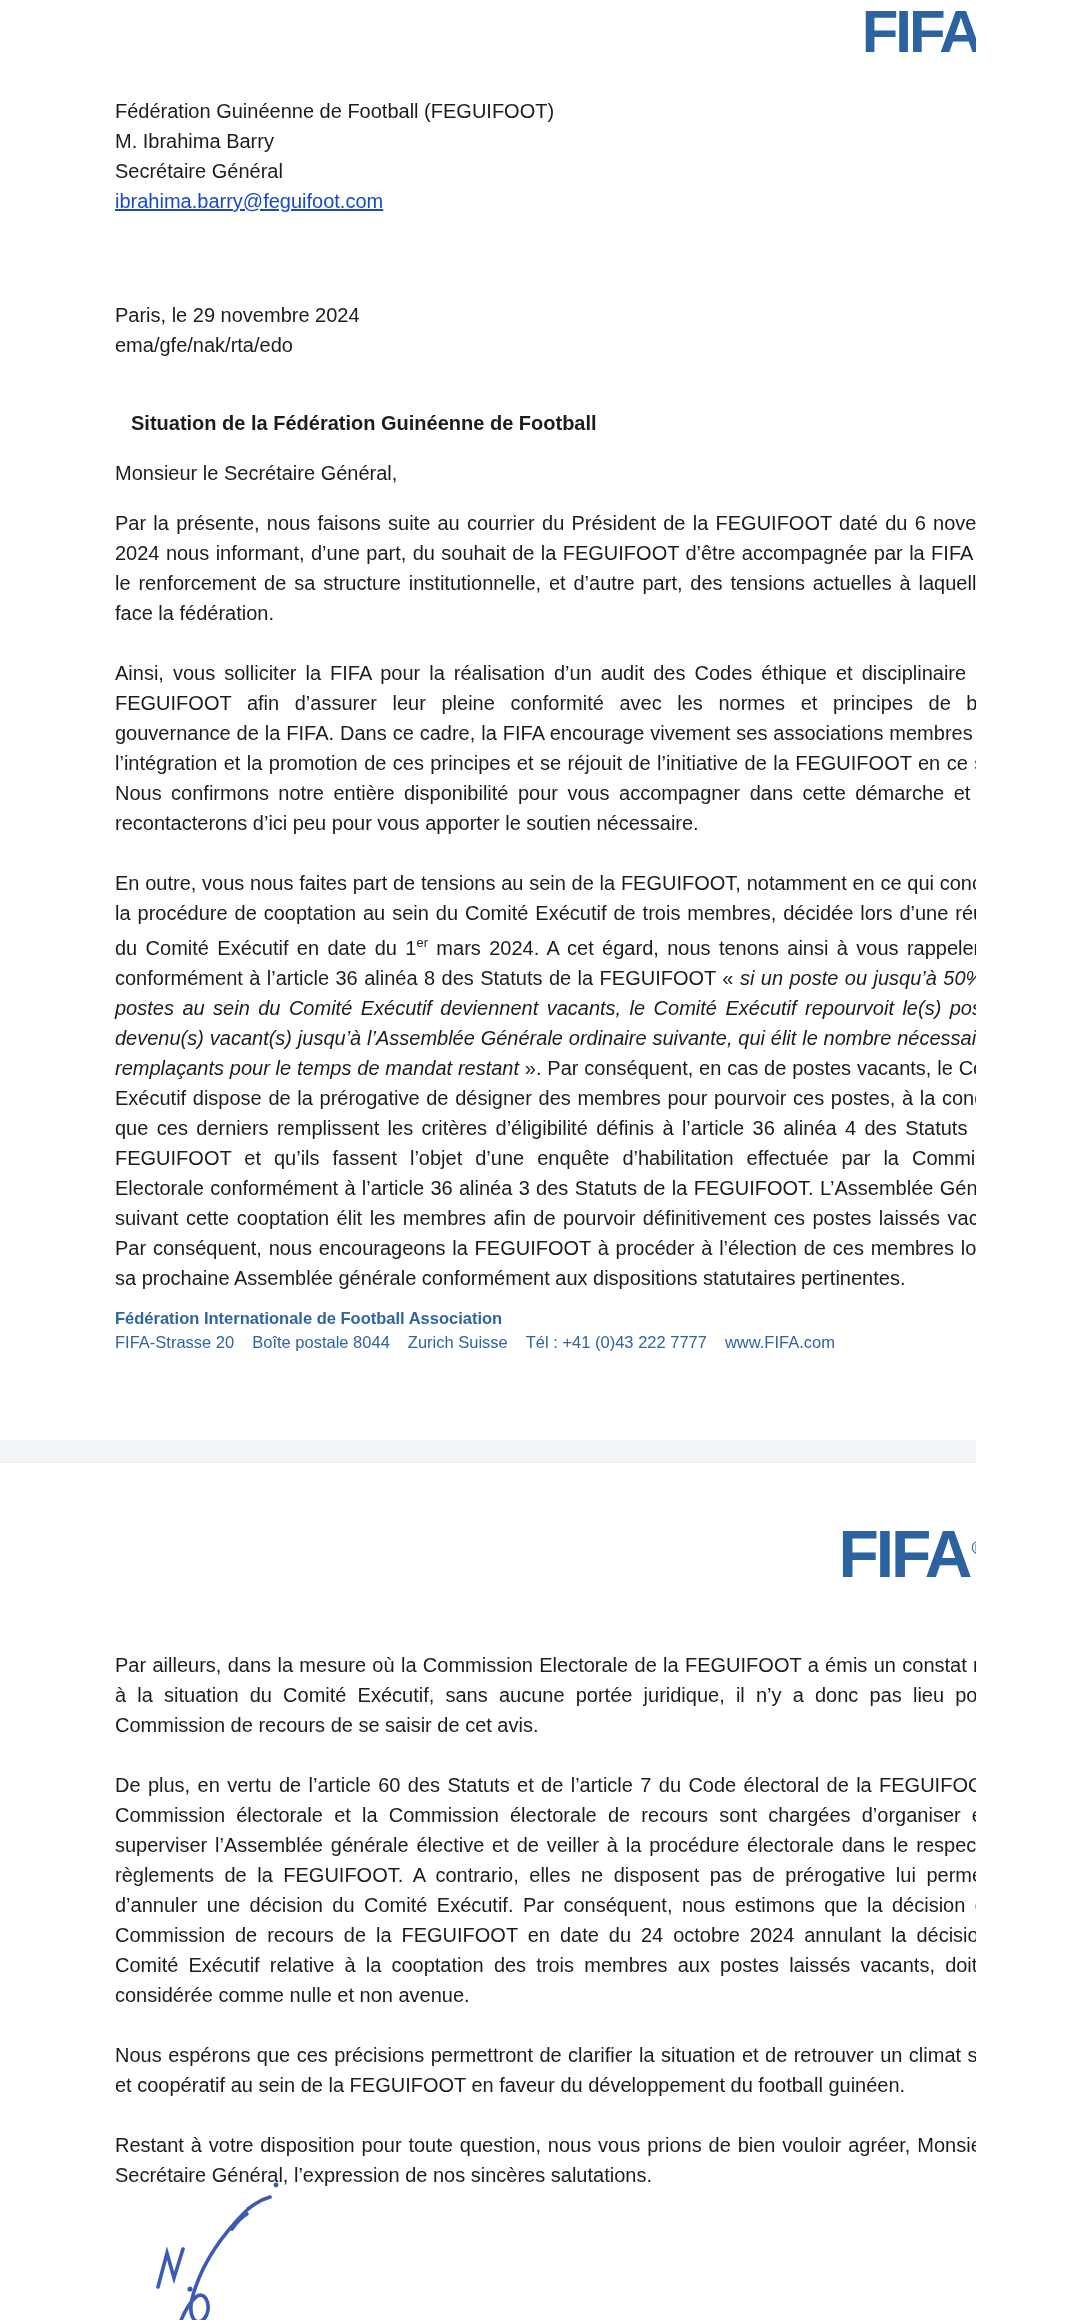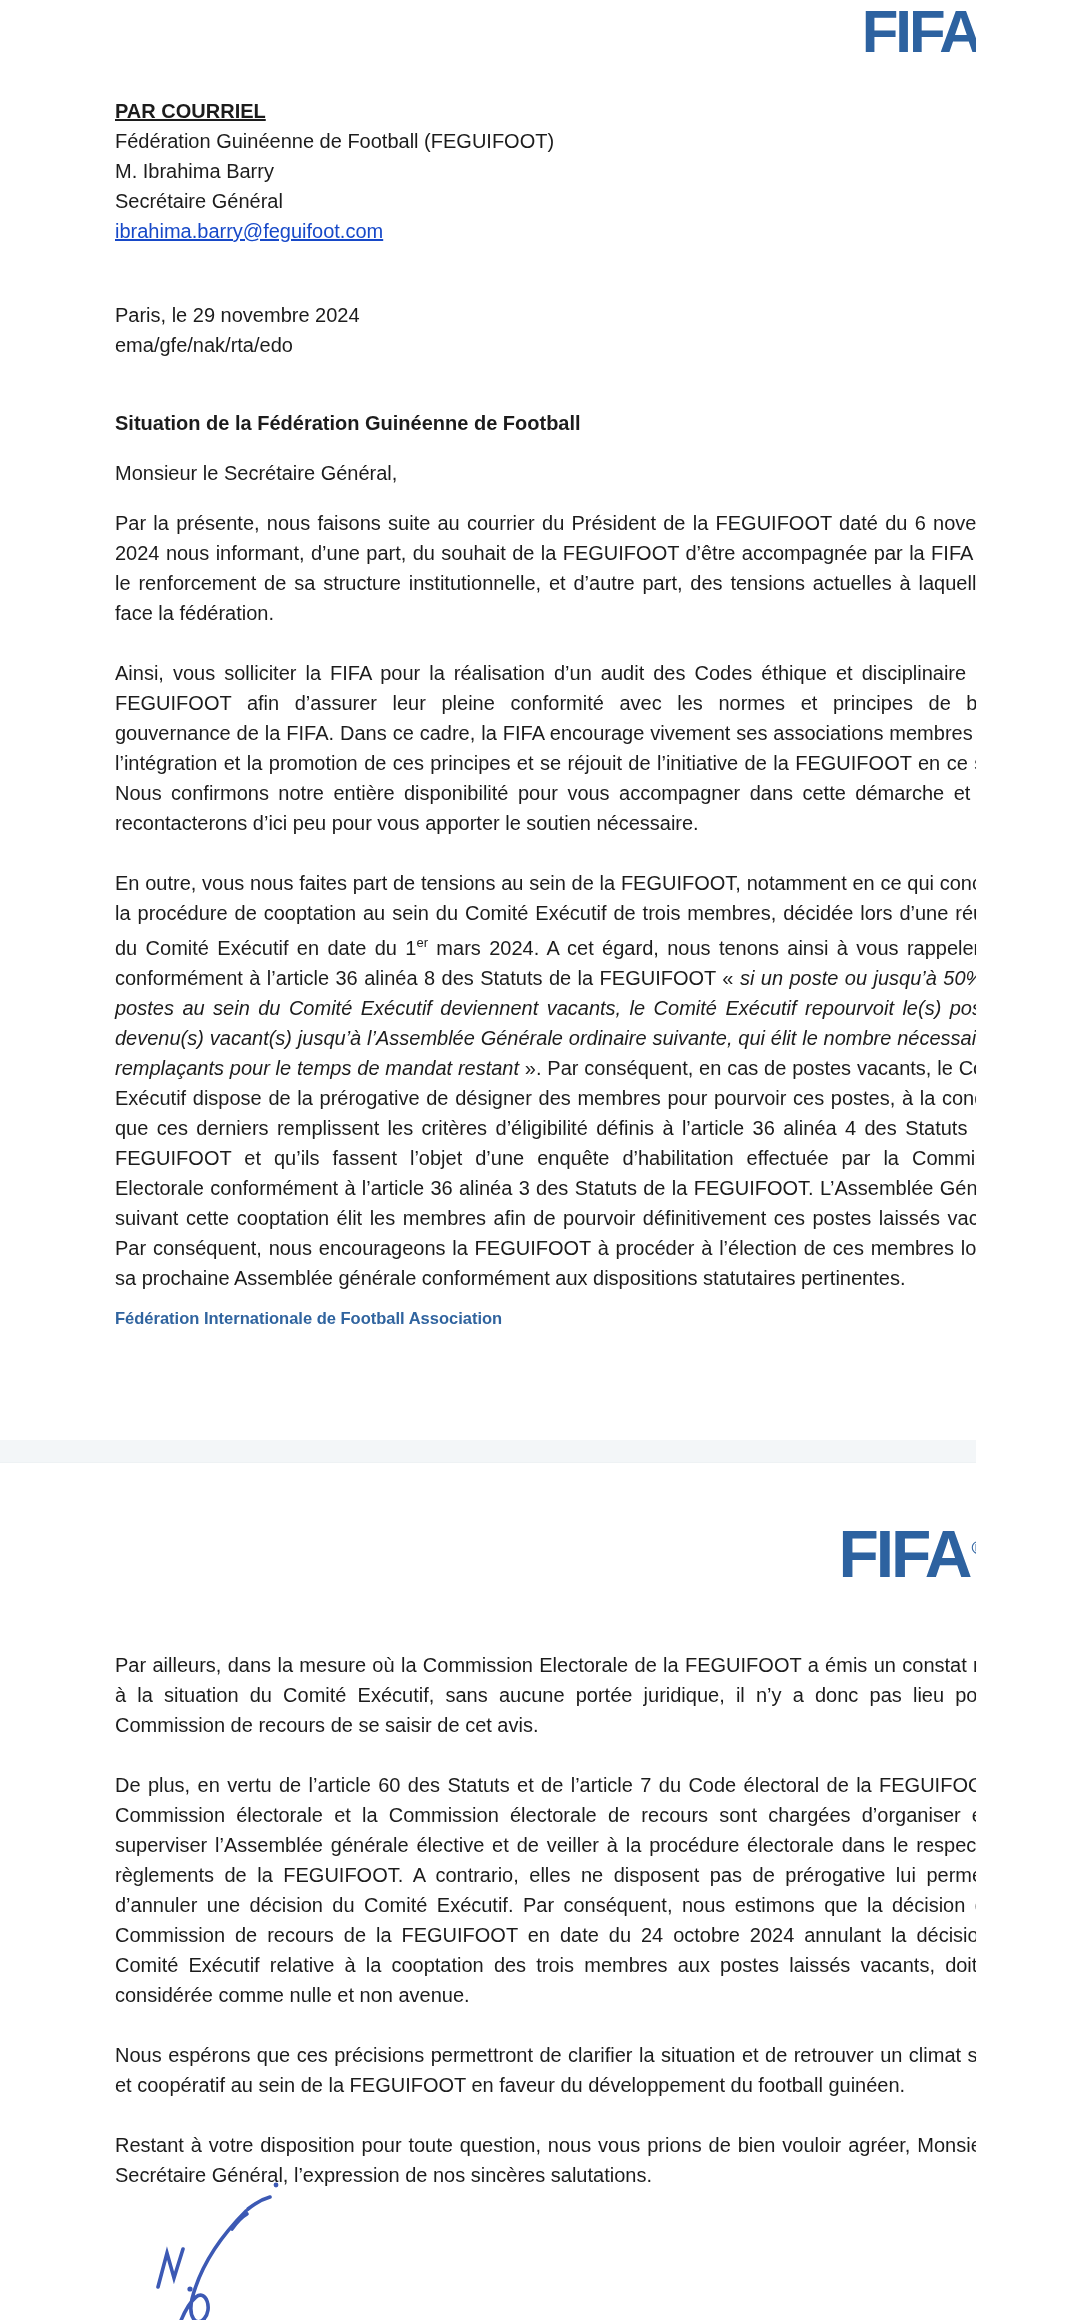--- a/index.html
+++ b/index.html
@@ -22,21 +22,21 @@
   .float-widget{position:absolute;top:0;right:-8px;width:88px;height:56px;background:#dfeaf4;border-radius:0 0 40px 40px;}
   .float-widget .bar{position:absolute;top:0;left:16px;width:40px;height:9px;background:#1e3e72;border-radius:0 0 3px 3px;}
 
   .text-col{position:absolute;left:115px;width:907px;font-size:20px;line-height:30px;}
 
   .recipient{top:96px;}
   .delivery{font-weight:bold;text-decoration:underline;}
   .email-link{color:#1749c8;text-decoration:underline;cursor:pointer;}
 
   .dateblock{top:300px;}
-  .subject{top:408px;font-weight:bold;}
+  .subject{top:408px;font-weight:bold;margin-left:16px;}
   .salutation{top:458px;}
 
   .body-block p{margin:0 0 30px 0;text-align:justify;}
   .body-block p:last-child{margin-bottom:0;}
   .body1{top:508px;}
   .body2{top:187px;}
   .quote-italic{font-style:italic;}
   sup.ord{font-size:0.65em;margin-top:22px;}
 
   .footer{top:1306px;color:#30649f;font-size:16.5px;line-height:24px;}
@@ -55,21 +55,20 @@
 
     <div class="fifa-logo logo-p1">
       <span>FIFA</span><sup>®</sup>
     </div>
 
     <div class="float-widget">
       <div class="bar"></div>
     </div>
 
     <div class="text-col recipient">
-      <div class="delivery">PAR COURRIEL</div>
       <div>Fédération Guinéenne de Football (FEGUIFOOT)</div>
       <div>M. Ibrahima Barry</div>
       <div>Secrétaire Général</div>
       <div><span class="email-link">ibrahima.barry@feguifoot.com</span></div>
     </div>
 
     <div class="text-col dateblock">
       <div>Paris, le 29 novembre 2024</div>
       <div>ema/gfe/nak/rta/edo</div>
     </div>
@@ -79,20 +78,27 @@
     <div class="text-col salutation">Monsieur le Secrétaire Général,</div>
 
     <div class="text-col body-block body1">
       <p>Par la présente, nous faisons suite au courrier du Président de la FEGUIFOOT daté du 6 novembre 2024 nous informant, d’une part, du souhait de la FEGUIFOOT d’être accompagnée par la FIFA dans le renforcement de sa structure institutionnelle, et d’autre part, des tensions actuelles à laquelle fait face la fédération.</p>
       <p>Ainsi, vous solliciter la FIFA pour la réalisation d’un audit des Codes éthique et disciplinaire de la FEGUIFOOT afin d’assurer leur pleine conformité avec les normes et principes de bonne gouvernance de la FIFA. Dans ce cadre, la FIFA encourage vivement ses associations membres dans l’intégration et la promotion de ces principes et se réjouit de l’initiative de la FEGUIFOOT en ce sens. Nous confirmons notre entière disponibilité pour vous accompagner dans cette démarche et vous recontacterons d’ici peu pour vous apporter le soutien nécessaire.</p>
       <p><span>En outre, vous nous faites part de tensions au sein de la FEGUIFOOT, notamment en ce qui concerne la procédure de cooptation au sein du Comité Exécutif de trois membres, décidée lors d’une réunion du Comité Exécutif en date du 1</span><sup class="ord">er</sup><span> mars 2024. A cet égard, nous tenons ainsi à vous rappeler que conformément à l’article 36 alinéa 8 des Statuts de la FEGUIFOOT « </span><span class="quote-italic">si un poste ou jusqu’à 50% des postes au sein du Comité Exécutif deviennent vacants, le Comité Exécutif repourvoit le(s) poste(s) devenu(s) vacant(s) jusqu’à l’Assemblée Générale ordinaire suivante, qui élit le nombre nécessaire de remplaçants pour le temps de mandat restant</span><span> ». Par conséquent, en cas de postes vacants, le Comité Exécutif dispose de la prérogative de désigner des membres pour pourvoir ces postes, à la condition que ces derniers remplissent les critères d’éligibilité définis à l’article 36 alinéa 4 des Statuts de la FEGUIFOOT et qu’ils fassent l’objet d’une enquête d’habilitation effectuée par la Commission Electorale conformément à l’article 36 alinéa 3 des Statuts de la FEGUIFOOT. L’Assemblée Générale suivant cette cooptation élit les membres afin de pourvoir définitivement ces postes laissés vacants. Par conséquent, nous encourageons la FEGUIFOOT à procéder à l’élection de ces membres lors de sa prochaine Assemblée générale conformément aux dispositions statutaires pertinentes.</span></p>
     </div>
 
     <div class="text-col footer">
       <div class="org">Fédération Internationale de Football Association</div>
+      <div class="addr">
+        <span>FIFA-Strasse 20</span>
+        <span>Boîte postale 8044</span>
+        <span>Zurich Suisse</span>
+        <span>Tél : +41 (0)43 222 7777</span>
+        <span>www.FIFA.com</span>
+      </div>
     </div>
   </div>
 
   <div class="page-gap"></div>
 
   <div class="page page2">
 
     <div class="fifa-logo logo-p2">
       <span>FIFA</span><sup>®</sup>
     </div>

